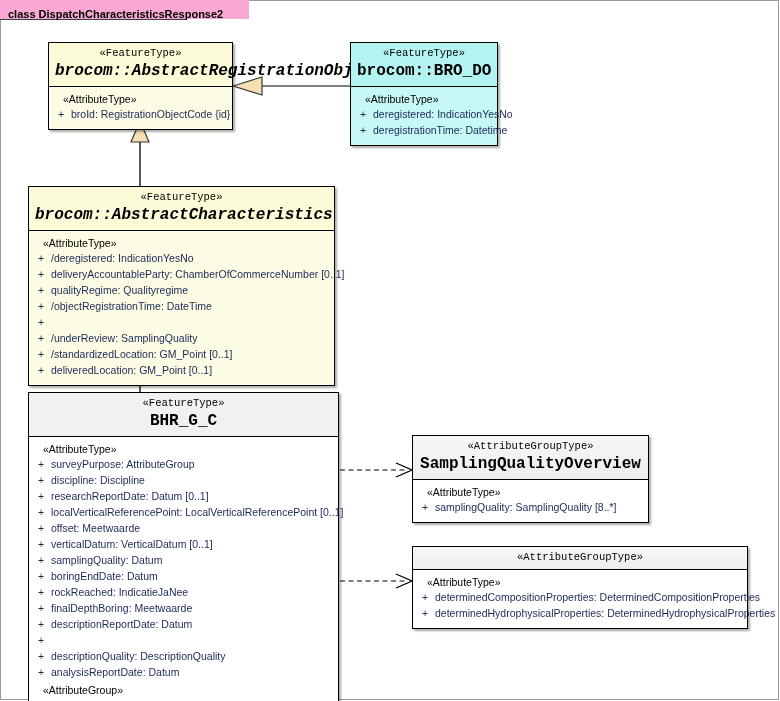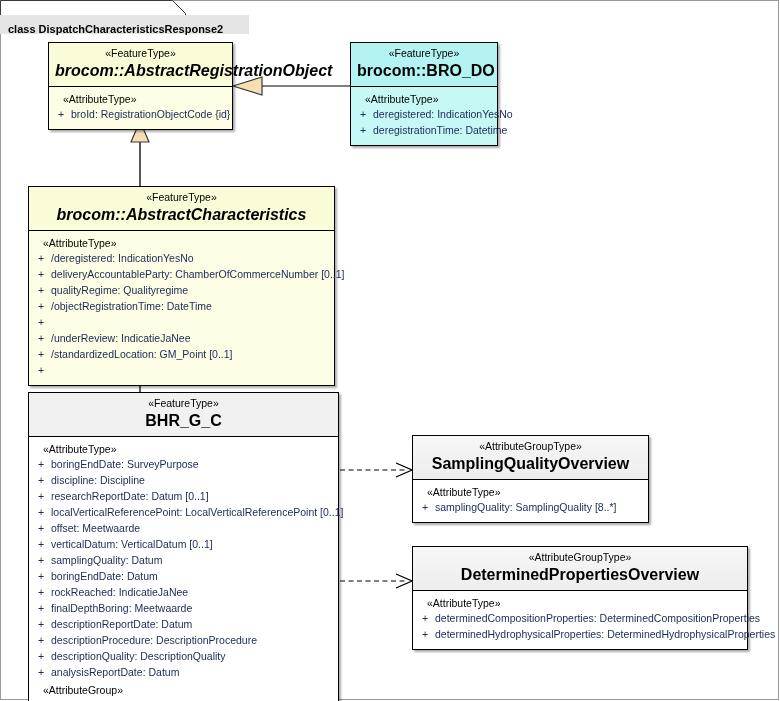--- a/index.html
+++ b/index.html
@@ -27,26 +27,26 @@
     width: 779px;
     height: 700px;
     border: 1px solid #9a9a9a;
     box-sizing: border-box;
     pointer-events: none;
   }
   
   #frame-tab {
     position: absolute;
     left: 0px;
-    top: 15px;
+    top: 0px;
     height: 19px;
     padding: 8px 26px 0 8px;
     display: flex;
     align-items: center;
-    background: #e5e5e5;
+    background: #f9a8d4;
     border-right: none;
     font-size: 11px;
     font-weight: bold;
     color: #000000;
     white-space: nowrap;
     box-sizing: border-box;
   }
   #frame-tab-shape {
     position: absolute;
     left: 0px;
@@ -63,20 +63,21 @@
     border: 1px solid #000000;
     box-shadow: 2px 2px 2px rgba(0,0,0,0.33);
     background: #ffffff;
   }
   .uml-header {
     box-sizing: border-box;
     border-bottom: 1px solid #000000;
     padding: 4px 6px 5px 6px;
     text-align: center;
     line-height: 1.25;
+    font-family: Liberation Mono, monospace;
   }
   .stereotype {
     font-size: 10.5px;
     color: #000000;
     display: block;
   }
   .classname {
     font-size: 16px;
     font-weight: bold;
     display: block;
@@ -236,43 +237,44 @@
       </div>
       <div class="attr-row">
         <span class="attr-vis">+</span>
         <span class="attr-text">/objectRegistrationTime: DateTime</span>
       </div>
       <div class="attr-row">
         <span class="attr-vis">+</span>
       </div>
       <div class="attr-row">
         <span class="attr-vis">+</span>
-        <span class="attr-text">/underReview: IndicatieJaNee</span>
+        <span class="attr-text">/underReview: SamplingQuality</span>
       </div>
       <div class="attr-row">
         <span class="attr-vis">+</span>
         <span class="attr-text">/standardizedLocation: GM_Point [0..1]</span>
       </div>
       <div class="attr-row">
         <span class="attr-vis">+</span>
+        <span class="attr-text">deliveredLocation: GM_Point [0..1]</span>
       </div>
     </div>
   </div>
 
   <div class="uml-class pal-grey" style="left:28px; top:392px; width:311px;">
     <div class="uml-header">
       <span class="stereotype">«FeatureType»</span>
       <span class="classname">BHR_G_C</span>
     </div>
     <div class="uml-body">
       <div class="compartment-label">«AttributeType»</div>
 
       <div class="attr-row">
         <span class="attr-vis">+</span>
-        <span class="attr-text">boringEndDate: SurveyPurpose</span>
+        <span class="attr-text">surveyPurpose: AttributeGroup</span>
       </div>
       <div class="attr-row">
         <span class="attr-vis">+</span>
         <span class="attr-text">discipline: Discipline</span>
       </div>
       <div class="attr-row">
         <span class="attr-vis">+</span>
         <span class="attr-text">researchReportDate: Datum [0..1]</span>
       </div>
       <div class="attr-row">
@@ -302,21 +304,20 @@
       <div class="attr-row">
         <span class="attr-vis">+</span>
         <span class="attr-text">finalDepthBoring: Meetwaarde</span>
       </div>
       <div class="attr-row">
         <span class="attr-vis">+</span>
         <span class="attr-text">descriptionReportDate: Datum</span>
       </div>
       <div class="attr-row">
         <span class="attr-vis">+</span>
-        <span class="attr-text">descriptionProcedure: DescriptionProcedure</span>
       </div>
       <div class="attr-row">
         <span class="attr-vis">+</span>
         <span class="attr-text">descriptionQuality: DescriptionQuality</span>
       </div>
       <div class="attr-row">
         <span class="attr-vis">+</span>
         <span class="attr-text">analysisReportDate: Datum</span>
       </div>
 
@@ -339,21 +340,20 @@
       <div class="attr-row">
         <span class="attr-vis">+</span>
         <span class="attr-text">samplingQuality: SamplingQuality [8..*]</span>
       </div>
     </div>
   </div>
 
   <div class="uml-class pal-white" style="left:412px; top:546px; width:336px;">
     <div class="uml-header">
       <span class="stereotype">«AttributeGroupType»</span>
-      <span class="classname">DeterminedPropertiesOverview</span>
     </div>
     <div class="uml-body">
       <div class="compartment-label">«AttributeType»</div>
       <div class="attr-row">
         <span class="attr-vis">+</span>
         <span class="attr-text">determinedCompositionProperties: DeterminedCompositionProperties</span>
       </div>
       <div class="attr-row">
         <span class="attr-vis">+</span>
         <span class="attr-text">determinedHydrophysicalProperties: DeterminedHydrophysicalProperties</span>

